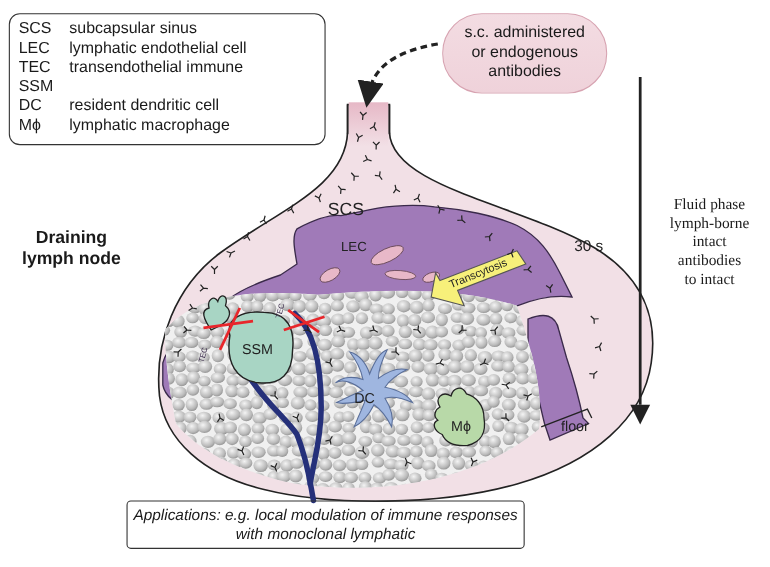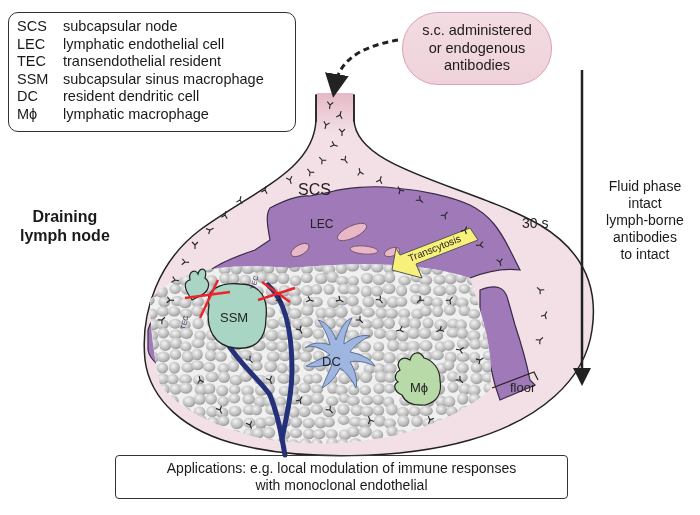--- a/index.html
+++ b/index.html
@@ -7,46 +7,45 @@
          font-family:"Liberation Sans", sans-serif; color:#1a1a1a; }
   .abs { position:absolute; }
   .legend-box { left:8px; top:12px; width:288px; height:120px; border:1.5px solid #333;
                 border-radius:10px; box-sizing:border-box; padding:5px 0 0 8px; }
   .legend-row { display:flex; font-size:14.5px; line-height:17.5px; }
   .legend-abbr { width:46px; }
   .source-pill { left:402px; top:12px; width:150px; height:73px; border:1.5px solid #d7a3b1;
                  border-radius:36px; background:linear-gradient(#f3dce2,#efd2da);
                  box-sizing:border-box; display:flex; flex-direction:column; justify-content:center;
                  align-items:center; font-size:14.5px; line-height:17.5px; text-align:center; }
-  .right-text { left:590px; top:178px; width:110px; font-size:14px; line-height:17px; text-align:center; }
+  .right-text { left:590px; top:178px; width:110px; font-size:14px; line-height:17px; text-align:center;font-family:Liberation Serif, serif; }
   .label { font-size:14px;font-weight:bold; }
-  .app-box { left:115px; top:455px; width:453px; height:44px; border:1.5px solid #333;
+  .app-box { left:115px; top:455px; width:362px; height:44px; border:1.5px solid #333;
              border-radius:4px; box-sizing:border-box; display:flex; flex-direction:column;
-             justify-content:center; align-items:center; font-size:14px; line-height:17px; }
+             justify-content:center; align-items:center; font-size:14px; line-height:17px;font-style:italic; }
   svg text { font-family:"Liberation Sans", sans-serif; }
 </style>
 </head>
 <body>
 
 <div class="abs legend-box">
   <div class="legend-row">
     <span class="legend-abbr">SCS</span>
-    <span>subcapsular node</span>
+    <span>subcapsular sinus</span>
   </div>
   <div class="legend-row">
     <span class="legend-abbr">LEC</span>
     <span>lymphatic endothelial cell</span>
   </div>
   <div class="legend-row">
     <span class="legend-abbr">TEC</span>
-    <span>transendothelial resident</span>
+    <span>transendothelial immune</span>
   </div>
   <div class="legend-row">
     <span class="legend-abbr">SSM</span>
-    <span>subcapsular sinus macrophage</span>
   </div>
   <div class="legend-row">
     <span class="legend-abbr">DC</span>
     <span>resident dendritic cell</span>
   </div>
   <div class="legend-row">
     <span class="legend-abbr">Mϕ</span>
     <span>lymphatic macrophage</span>
   </div>
 </div>
@@ -729,22 +728,22 @@
   <path d="M573,368 L591,368 L582,386 Z" fill="#222"></path>
 </svg>
 
 <div class="abs label" style="left:20px;top:207px;text-align:center;font-size:16px;line-height:19px;">
   <div>Draining</div>
   <div>lymph node</div>
 </div>
 
 <div class="abs right-text">
   <div>Fluid phase</div>
+  <div>lymph-borne</div>
   <div>intact</div>
-  <div>lymph-borne</div>
   <div>antibodies</div>
   <div>to intact</div>
 </div>
 
 <div class="abs app-box">
   <span>Applications: e.g. local modulation of immune responses</span>
-  <span>with monoclonal endothelial</span>
+  <span>with monoclonal lymphatic</span>
 </div>
 
 </body></html>

